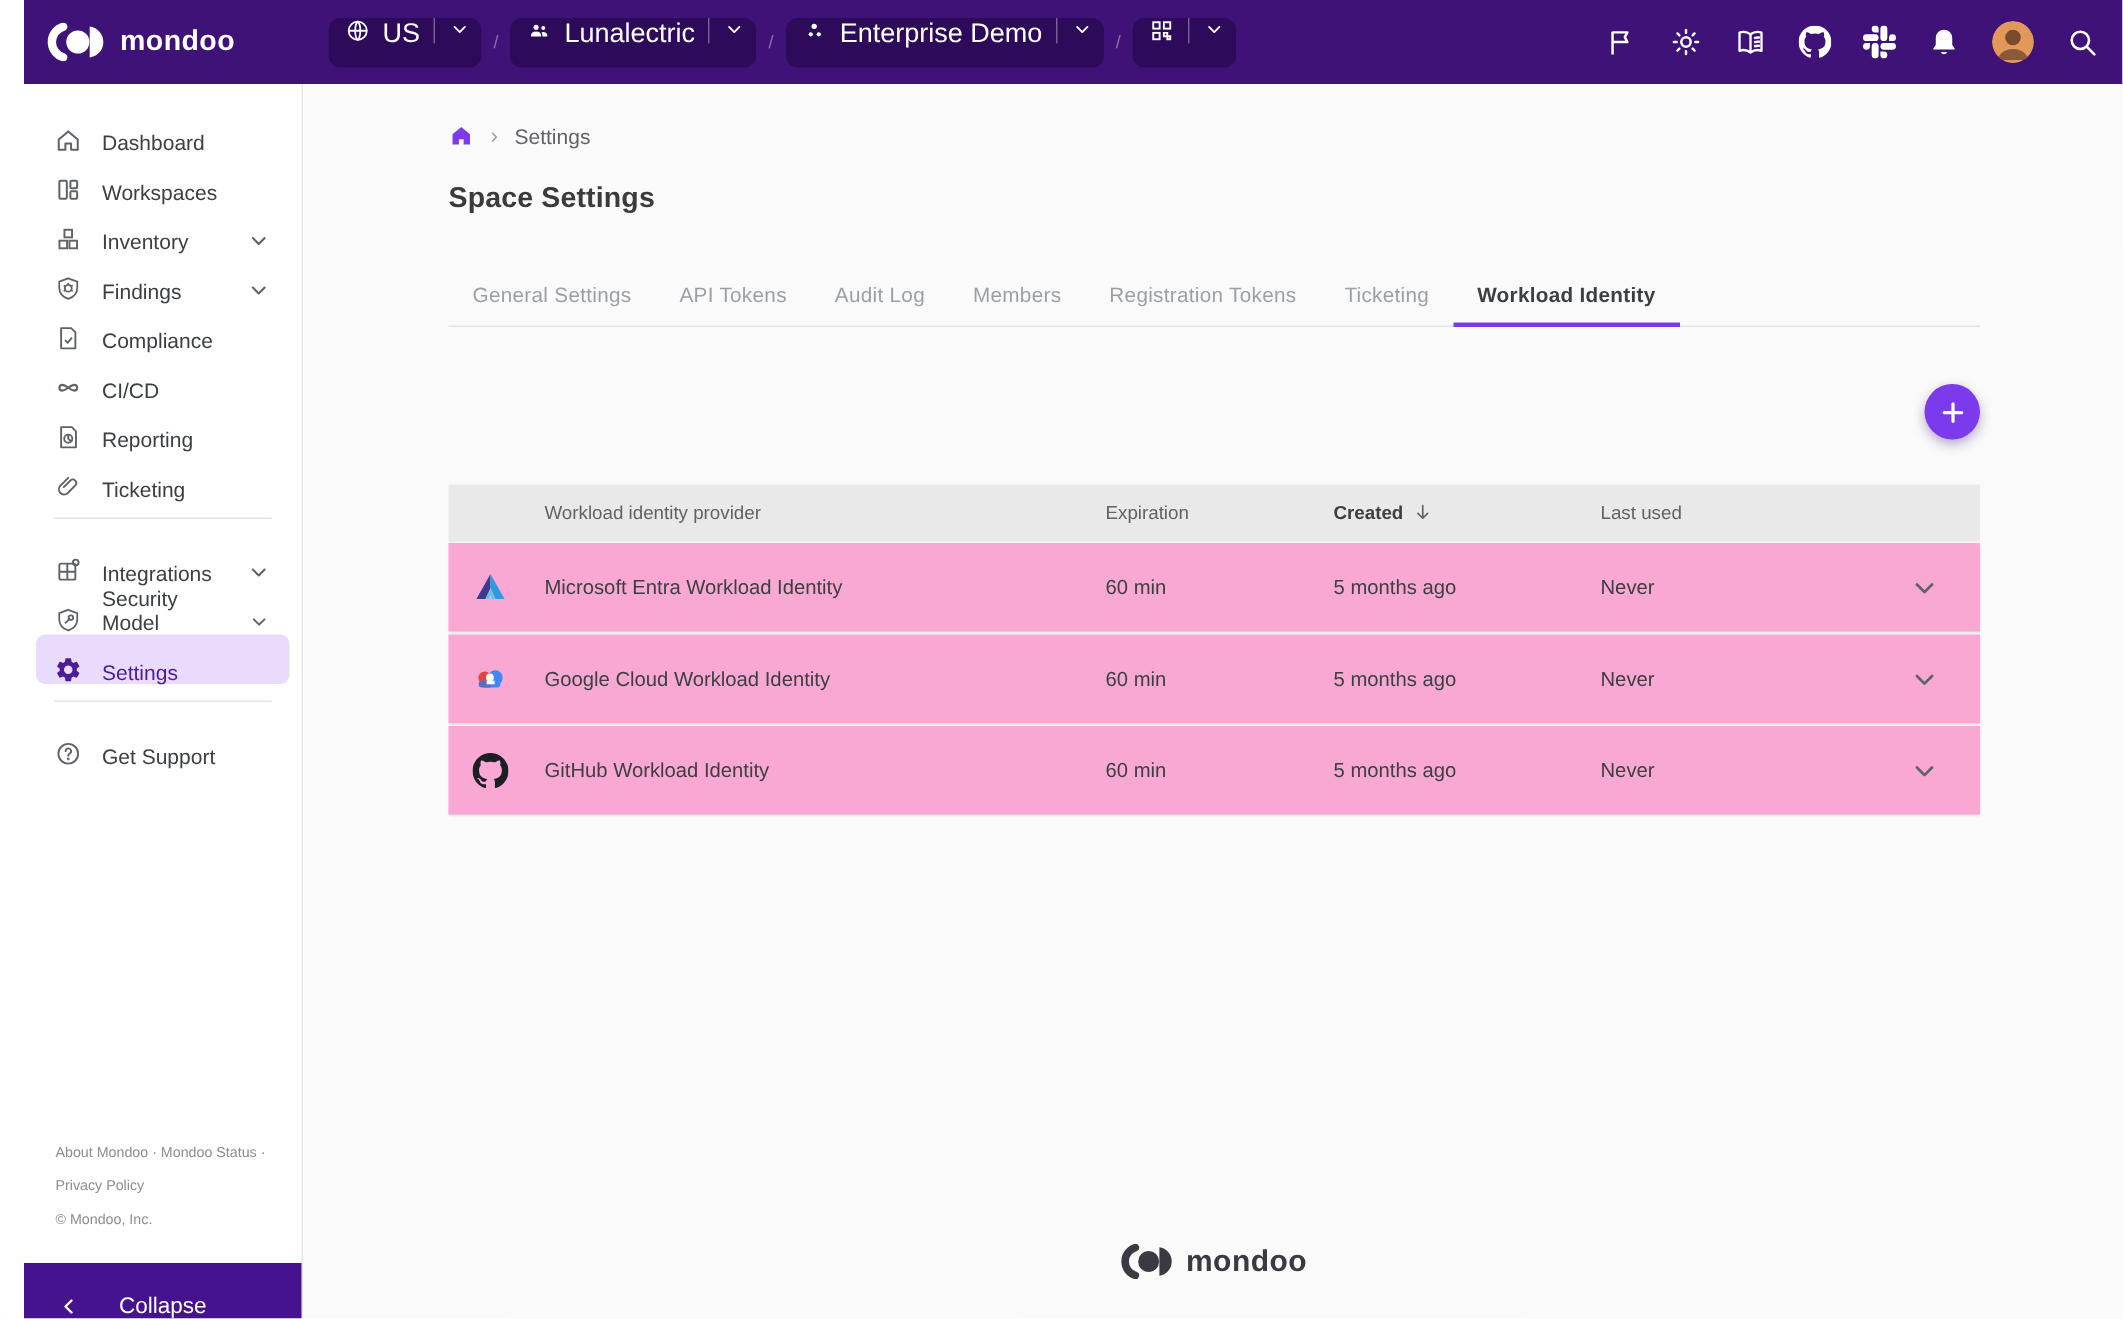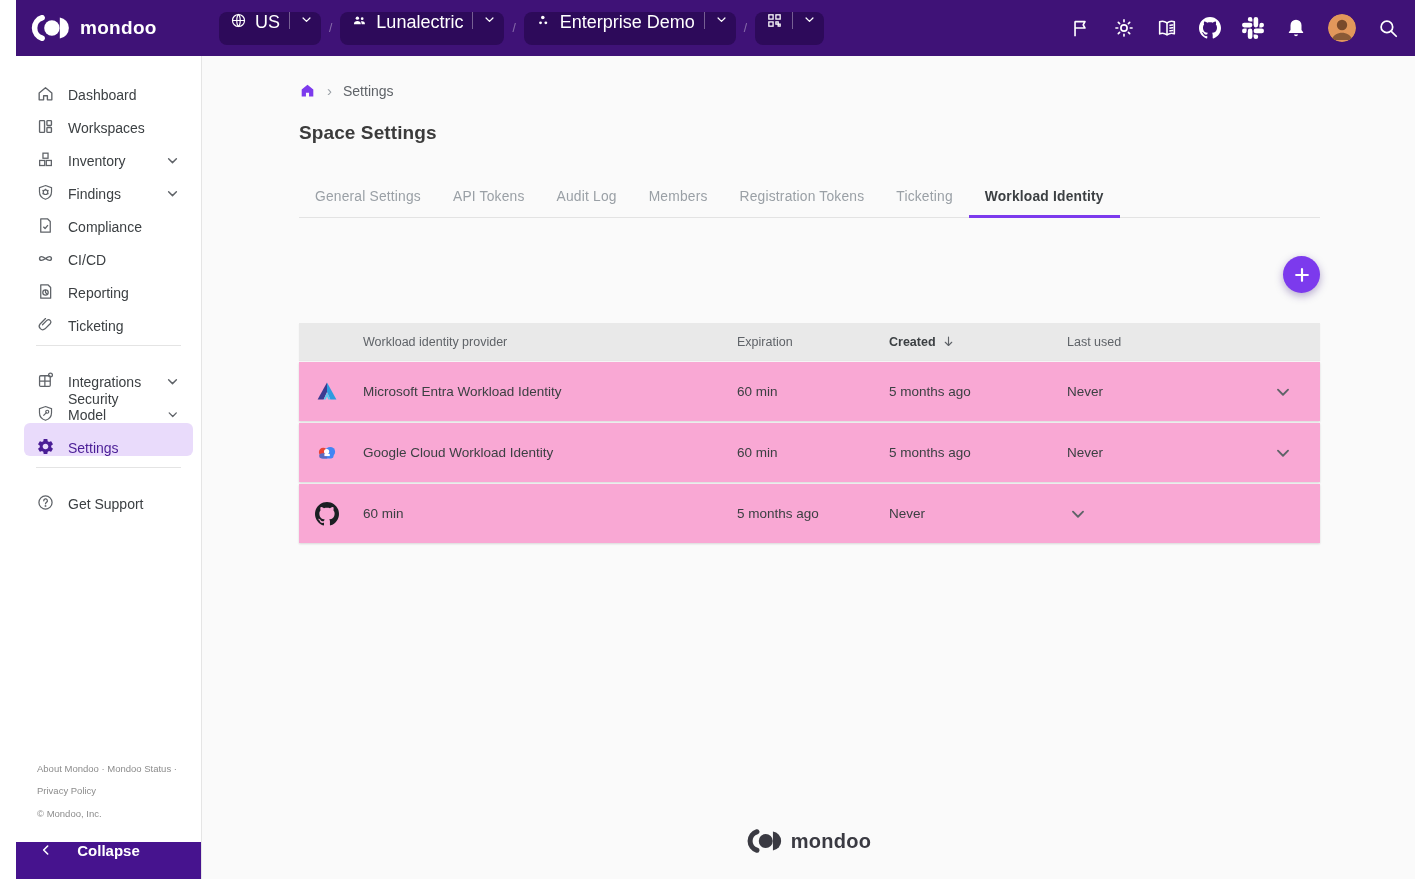--- a/index.html
+++ b/index.html
@@ -39,21 +39,21 @@
   .nav-item .nicon svg { width:100%; height:100%; display:block; }
   .nav-item .expand { margin-left:auto; width:17px; height:17px; color:#5F6368; }
   .nav-item.active { background:var(--active-nav-bg,#E9DBFB); color:var(--active-nav-text,#4A1D96); }
   .nav-item.active .nicon { color:var(--active-nav-text,#4A1D96); }
   .nav-divider { height:1px; background:#E4E4E4; margin:11px 12px; }
   .side-footer { position:absolute; bottom:54px; left:21px; right:8px;
                  font-size:9.5px; color:#8C8C8C; line-height:2.35; }
   .side-footer div { cursor:pointer; }
   .collapse-bar { position:absolute; bottom:0; left:0; width:100%; height:37px;
                   background:var(--collapse-bg,#46138E); color:#fff; display:flex;
-                  align-items:flex-start; cursor:pointer;font-weight:bold; }
+                  align-items:flex-end; cursor:pointer; }
   .collapse-bar svg { width:16px; height:16px; position:absolute; left:22px; }
   .collapse-bar span { flex:1; text-align:center; font-size:15px; }
 
   
   .main { flex:1; background:var(--main-bg,#FAFAFA); position:relative;
           padding:26px 95px 0 97px; overflow:hidden; }
   .breadcrumb { display:flex; align-items:center; gap:11px; font-size:14px; color:#5F6368; }
   .breadcrumb .home { width:17px; height:17px; color:var(--accent,#7C3AED); cursor:pointer; }
   .bc-sep { color:#9AA0A6; font-size:15px; }
   .page-title { margin-top:23px; font-size:19px; font-weight:700; color:#3B3B3B; letter-spacing:.1px; }
@@ -453,20 +453,21 @@
               <use href="#sym-chevdown"></use>
             </svg>
         </div>
 
         <div class="trow">
           <span class="picon" style="color:#1B1F23">
             <svg viewBox="0 0 24 24">
                 <use href="#sym-github"></use>
               </svg>
           </span>
+          <span>GitHub Workload Identity</span>
           <span>60 min</span>
           <span>5 months ago</span>
           <span>Never</span>
           <svg class="row-chev">
               <use href="#sym-chevdown"></use>
             </svg>
         </div>
       </section>
 
       <div class="main-footer">

